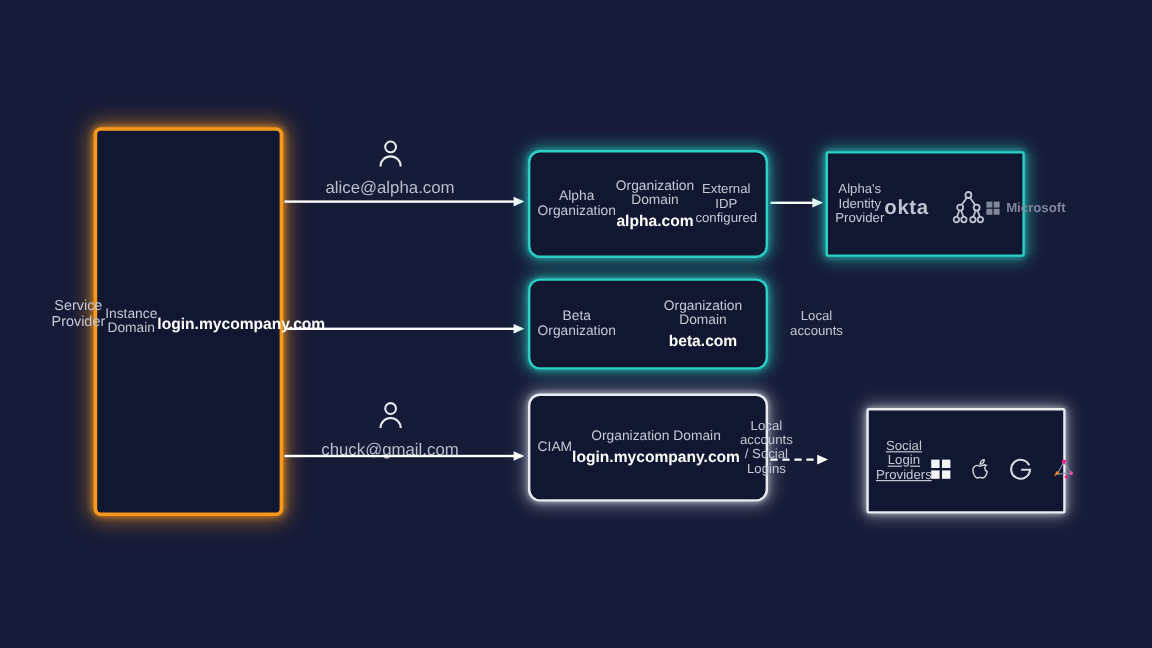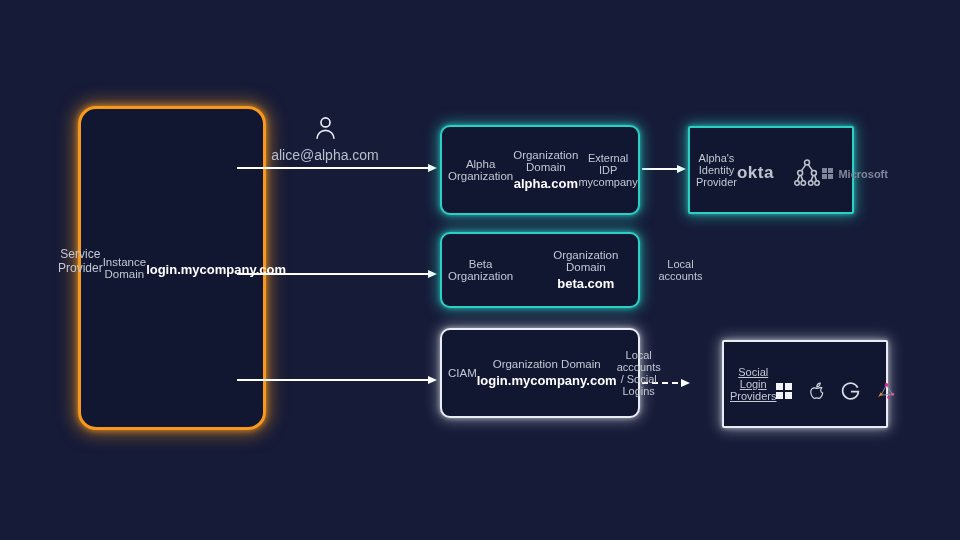--- a/index.html
+++ b/index.html
@@ -9,22 +9,22 @@
     font-family:"Liberation Sans", sans-serif;
     color:#c3c8d4;
   }
   .box{
     position:absolute;box-sizing:border-box;background:#111731;
     display:flex;flex-direction:row;align-items:center;justify-content:space-between;
     text-align:center;
   }
   
   .sp-box{
-    left:78px;top:106px;width:188px;height:324px;
-    border:3px solid #f8991d;border-radius:18px;
+    left:78px;top:106px;width:158px;height:324px;
+    border:3px solid #f8991d;border-radius:6px;
     box-shadow:0 0 18px 3px rgba(248,153,29,.55), 0 0 6px rgba(248,153,29,.8);
     justify-content:center;
   }
   .sp-box .title{font-size:12px;color:#c3c8d4;margin-bottom:14px;}
   .domain-label{font-size:11.5px;color:#c3c8d4;}
   .domain{font-size:13px;font-weight:bold;color:#ffffff;margin-top:3px;}
   
   .org-box{
     left:440px;width:200px;height:90px;
     border:2px solid #2bd0c4;border-radius:10px;
@@ -81,34 +81,41 @@
     <div class="domain">login.mycompany.com</div>
   </div>
 
   <div class="user" style="left:255px;top:114px;">
     <svg width="27" height="27" viewBox="0 0 24 24" fill="none" stroke="#e8ebf2" stroke-width="1.5">
         <circle cx="12" cy="7.5" r="4"></circle>
         <path d="M4.5 22c0-4.2 3.3-7.5 7.5-7.5s7.5 3.3 7.5 7.5"></path>
       </svg>
     <div class="email">alice@alpha.com</div>
   </div>
+  <div class="user" style="left:255px;top:332px;">
+    <svg width="27" height="27" viewBox="0 0 24 24" fill="none" stroke="#e8ebf2" stroke-width="1.5">
+        <circle cx="12" cy="7.5" r="4"></circle>
+        <path d="M4.5 22c0-4.2 3.3-7.5 7.5-7.5s7.5 3.3 7.5 7.5"></path>
+      </svg>
+    <div class="email">chuck@gmail.com</div>
+  </div>
 
   <div class="arrow" style="left:237px;top:167px;width:198px;"></div>
   <div class="arrow" style="left:237px;top:273px;width:198px;"></div>
   <div class="arrow" style="left:237px;top:379px;width:198px;"></div>
   <div class="arrow" style="left:642px;top:168px;width:42px;"></div>
   <div class="arrow dashed" style="left:642px;top:382px;width:46px;"></div>
 
   <div class="box org-box" style="top:125px;">
     <div class="org-title">Alpha Organization</div>
     <div>
       <div class="domain-label">Organization Domain</div>
       <div class="domain">alpha.com</div>
     </div>
-    <div class="org-note">External IDP mycompany</div>
+    <div class="org-note">External IDP configured</div>
   </div>
 
   <div class="box org-box" style="top:232px;height:76px;gap:40px;">
     <div class="org-title">Beta Organization</div>
     <div>
       <div class="domain-label">Organization Domain</div>
       <div class="domain">beta.com</div>
     </div>
     <div class="org-note">Local accounts</div>
   </div>

